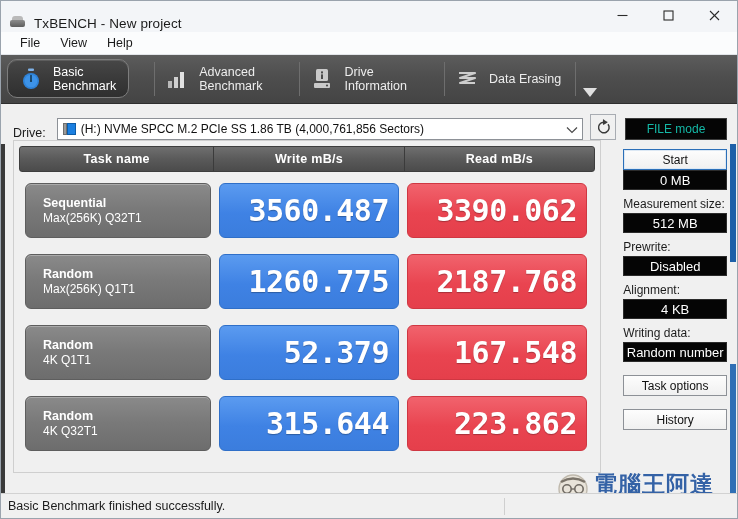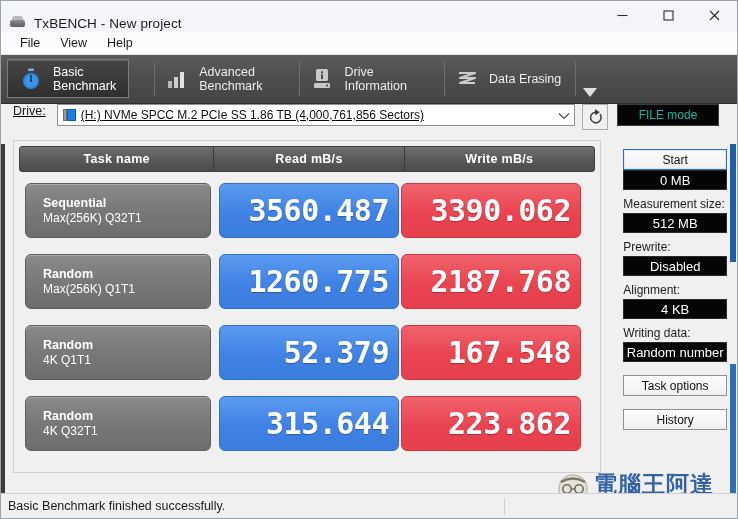--- a/index.html
+++ b/index.html
@@ -104,21 +104,21 @@
   .tab + .tab::before {
     content: "";
     position: absolute;
     left: 0; top: 7px; bottom: 7px;
     width: 1px;
     background: #6e6e6e;
   }
   .tab.active {
     background: linear-gradient(#474747, #3a3a3a 50%, #2f2f2f);
     border: 1px solid #7d7d7d;
-    border-radius: 0;
+    border-radius: 10px;
     margin: 4px 0 5px 6px;
     box-shadow: inset 0 1px 0 #5d5d5d;
   }
   .tab.active::before { display: none; }
   .tab-icon {
     width: 26px; height: 26px;
     margin-right: 9px;
     flex: none;
     display: flex;
     align-items: center;
@@ -145,25 +145,24 @@
     left: 0; top: 7px; bottom: 7px;
     width: 1px;
     background: #6e6e6e;
   }
   .tab-overflow { position: relative; }
 
   
   .driverow {
     height: 36px;
     display: flex;
-    align-items: flex-start;
-    padding: 0 18px 0 12px;
+    align-items: flex-end;
+    padding: 0 10px 0 12px;
     background: #f0f0f0;
     box-sizing: border-box;
-    text-decoration: underline;
   }
   .drive-label {
     font-size: 12.5px;
     color: #1b1b1b;
     margin-right: 11px;
   }
   .drive-combo {
     flex: 1;
     height: 22px;
     background: #ffffff;
@@ -314,21 +313,21 @@
     text-shadow: 0 1px 1px rgba(0,0,0,.28);
   }
   .cell-read {
     width: 180px;
     margin-left: 8px;
     background: linear-gradient(#5b9bf0,#3f82e4 55%,#3b7ddd);
     border: 1px solid #2f6fc8;
   }
   .cell-write {
     width: 180px;
-    margin-left: 2px;
+    margin-left: 8px;
     background: linear-gradient(#f1636d,#e94450 55%,#e53f4b);
     border: 1px solid #cf3742;
   }
 
   
   .side-pane {
     width: 126px;
     padding-left: 2px;
     box-sizing: border-box;
   }
@@ -578,22 +577,22 @@
     <div class="filemode-btn">FILE mode</div>
   </div>
 
   <div class="body-split">
 
     <div class="results-pane">
       <div class="results-inner">
 
         <div class="res-header">
           <div class="hcell hc-task">Task name</div>
+          <div class="hcell hc-write">Write mB/s</div>
           <div class="hcell hc-read">Read mB/s</div>
-          <div class="hcell hc-write">Write mB/s</div>
         </div>
 
         <div class="res-row">
           <div class="cell-task">
             <div class="t1">Sequential</div>
             <div class="t2">Max(256K) Q32T1</div>
           </div>
           <div class="cell-val cell-read">3560.487</div>
           <div class="cell-val cell-write">3390.062</div>
         </div>

